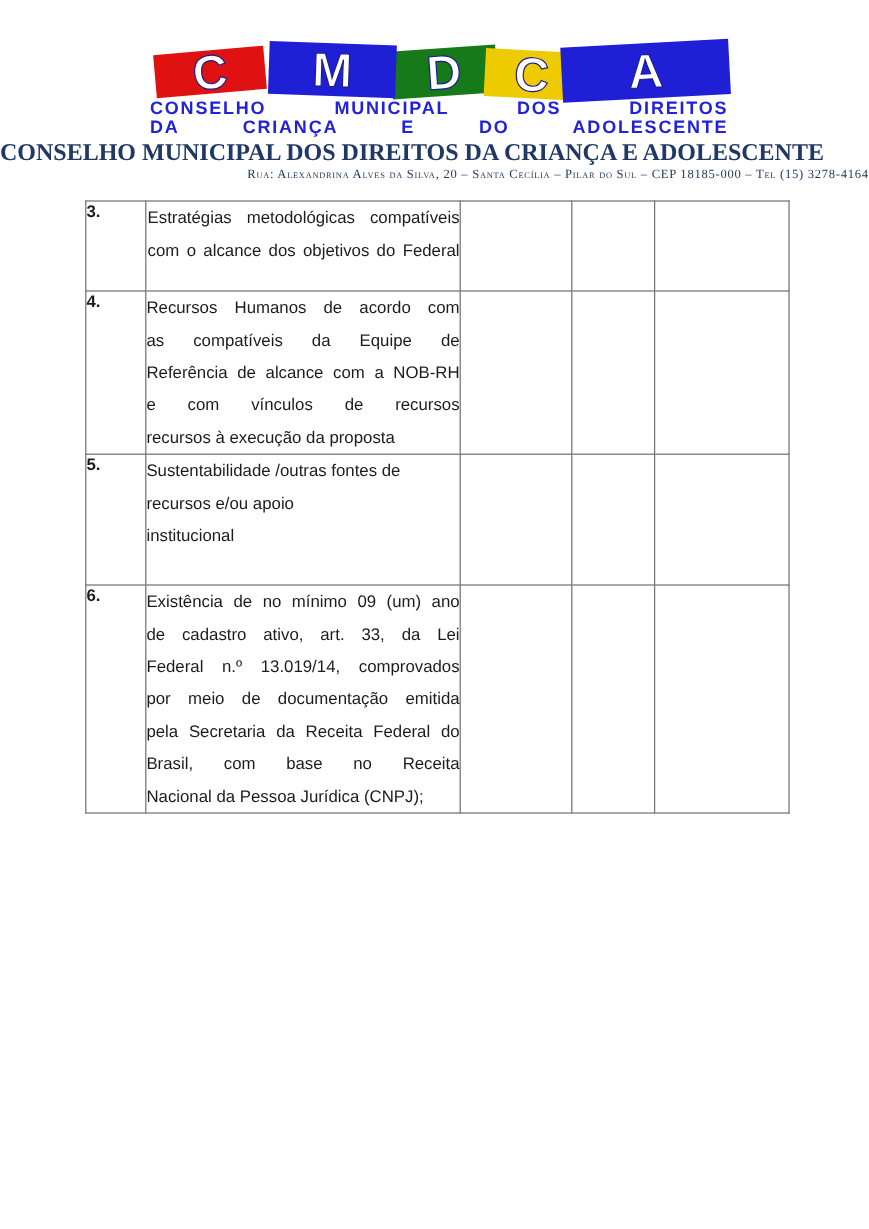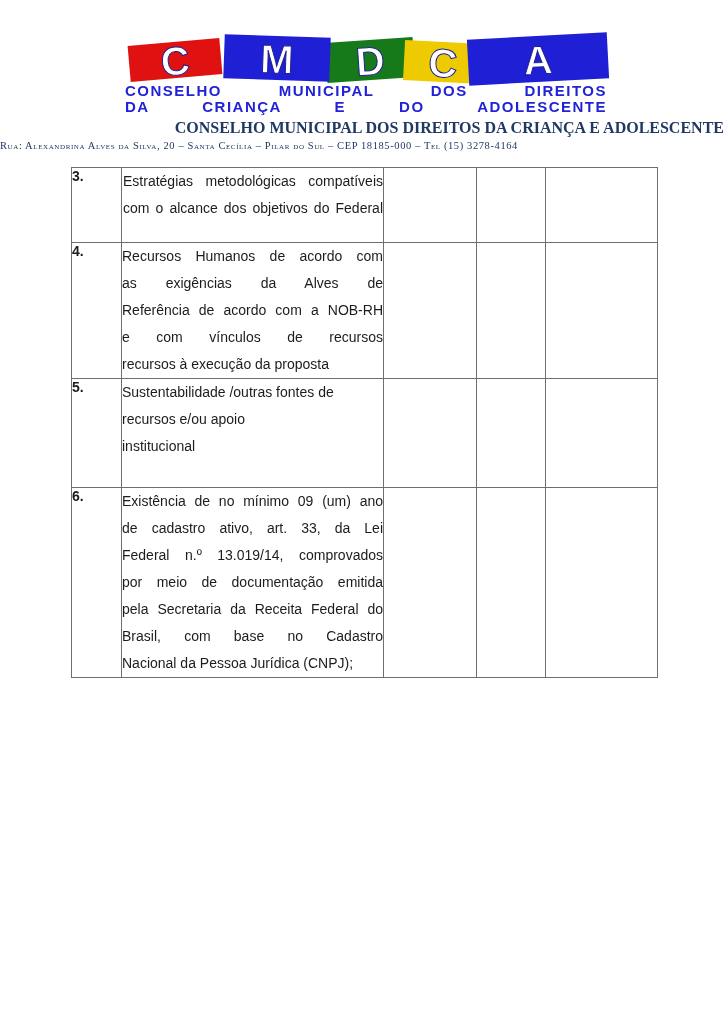--- a/index.html
+++ b/index.html
@@ -18,26 +18,26 @@
   .logo-line{
     position:absolute; left:5px; width:482px;
     color:#2222d6; font-weight:bold; font-size:15px; line-height:16px;
     letter-spacing:1.5px; white-space:nowrap;
     text-align:justify; text-align-last:justify; white-space:normal;
   }
   .l1{top:53px;}
   .l2{top:69px;}
   
   .doc-title{
-    position:absolute; left:0; right:0; top:118px; text-align:right;
-    font-family:"Liberation Serif", serif; font-weight:bold; font-size:16px;
+    position:absolute; left:0; right:0; top:118px; text-align:left;
+    font-family:"Liberation Serif", serif; font-weight:bold; font-size:20px;
     color:#203864; line-height:19px;
   }
   .doc-address{
-    position:absolute; left:0; right:0; top:139px; text-align:left;
+    position:absolute; left:0; right:0; top:139px; text-align:right;
     font-family:"Liberation Serif", serif; font-variant:small-caps;
     font-size:10.5px; letter-spacing:0.6px; color:#203864; line-height:13px;
   }
   
   table.criteria{
     position:absolute; left:71px; top:167px; width:586px;
     border-collapse:collapse; table-layout:fixed;
   }
   table.criteria td{
     border:1px solid #6f6f6f; vertical-align:top; padding:0;
@@ -101,22 +101,22 @@
           <div class="line jl">com o alcance dos objetivos do Federal</div>
         </td>
         <td class="empty"></td>
         <td class="empty"></td>
         <td class="empty"></td>
       </tr>
       <tr style="height:129px">
         <td class="num">4.</td>
         <td class="desc">
           <div class="line jl">Recursos Humanos de acordo com</div>
-          <div class="line jl">as exigências da Alves de</div>
-          <div class="line jl">Referência de acordo com a NOB-RH</div>
+          <div class="line jl">as compatíveis da Equipe de</div>
+          <div class="line jl">Referência de alcance com a NOB-RH</div>
           <div class="line jl">e com vínculos de recursos</div>
           <div class="line">recursos à execução da proposta</div>
         </td>
         <td class="empty"></td>
         <td class="empty"></td>
         <td class="empty"></td>
       </tr>
       <tr style="height:109px">
         <td class="num">5.</td>
         <td class="desc">
@@ -129,21 +129,21 @@
         <td class="empty"></td>
       </tr>
       <tr style="height:182px">
         <td class="num">6.</td>
         <td class="desc">
           <div class="line jl">Existência de no mínimo 09 (um) ano</div>
           <div class="line jl">de cadastro ativo, art. 33, da Lei</div>
           <div class="line jl">Federal n.º 13.019/14, comprovados</div>
           <div class="line jl">por meio de documentação emitida</div>
           <div class="line jl">pela Secretaria da Receita Federal do</div>
-          <div class="line jl">Brasil, com base no Cadastro</div>
+          <div class="line jl">Brasil, com base no Receita</div>
           <div class="line">Nacional da Pessoa Jurídica (CNPJ);</div>
         </td>
         <td class="empty"></td>
         <td class="empty"></td>
         <td class="empty"></td>
       </tr>
     </tbody>
   </table>
 
 </div>

